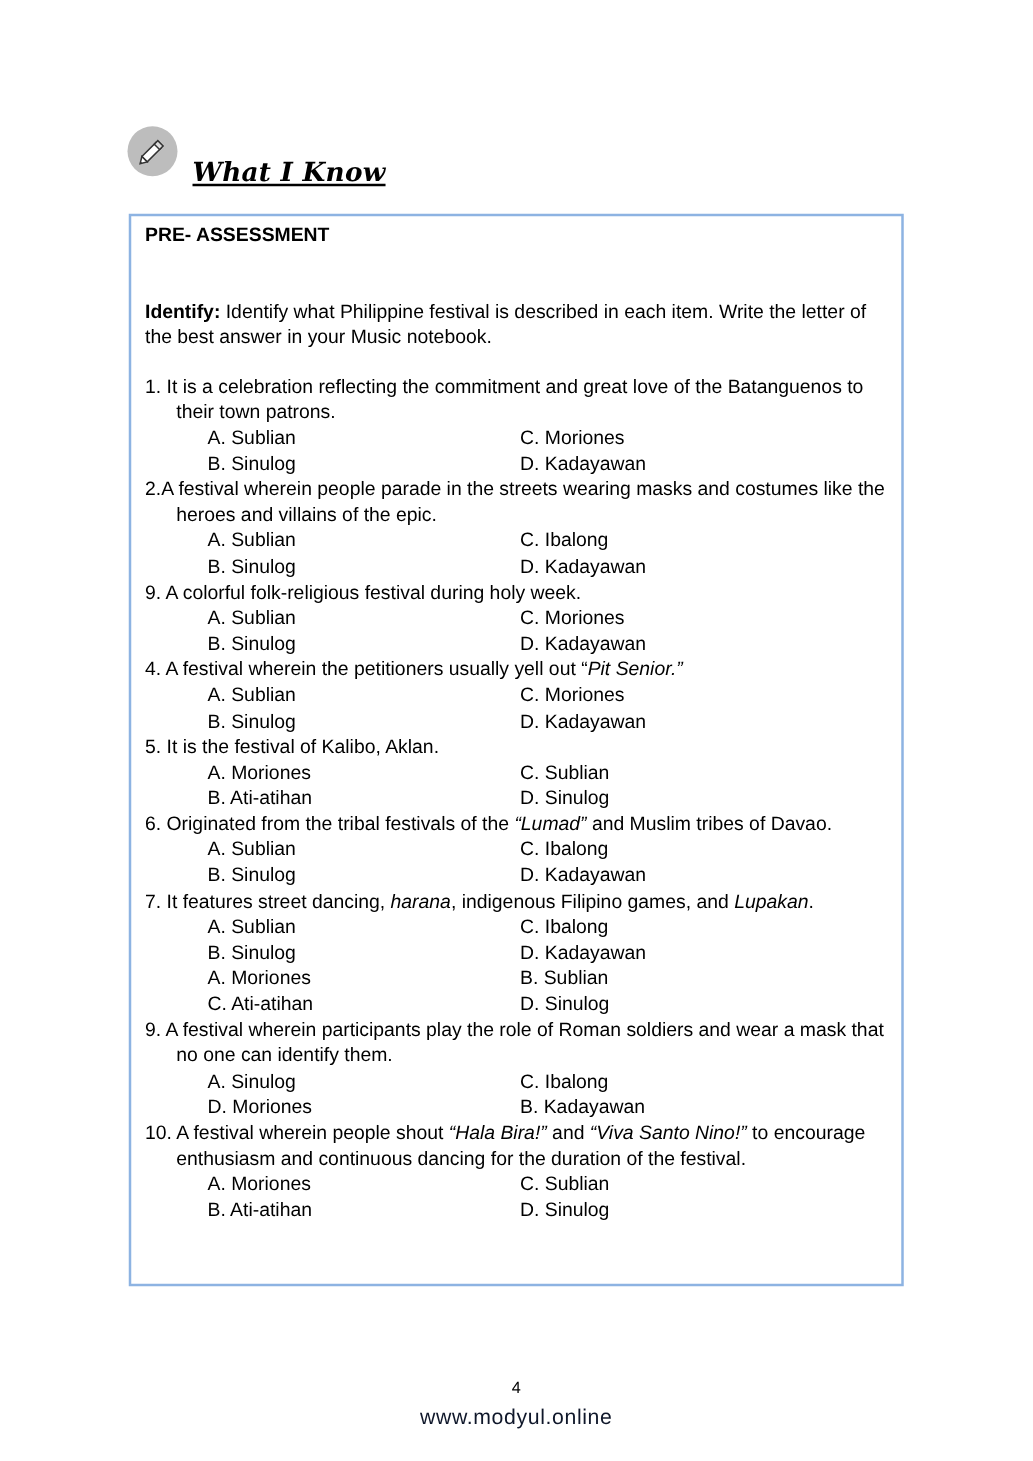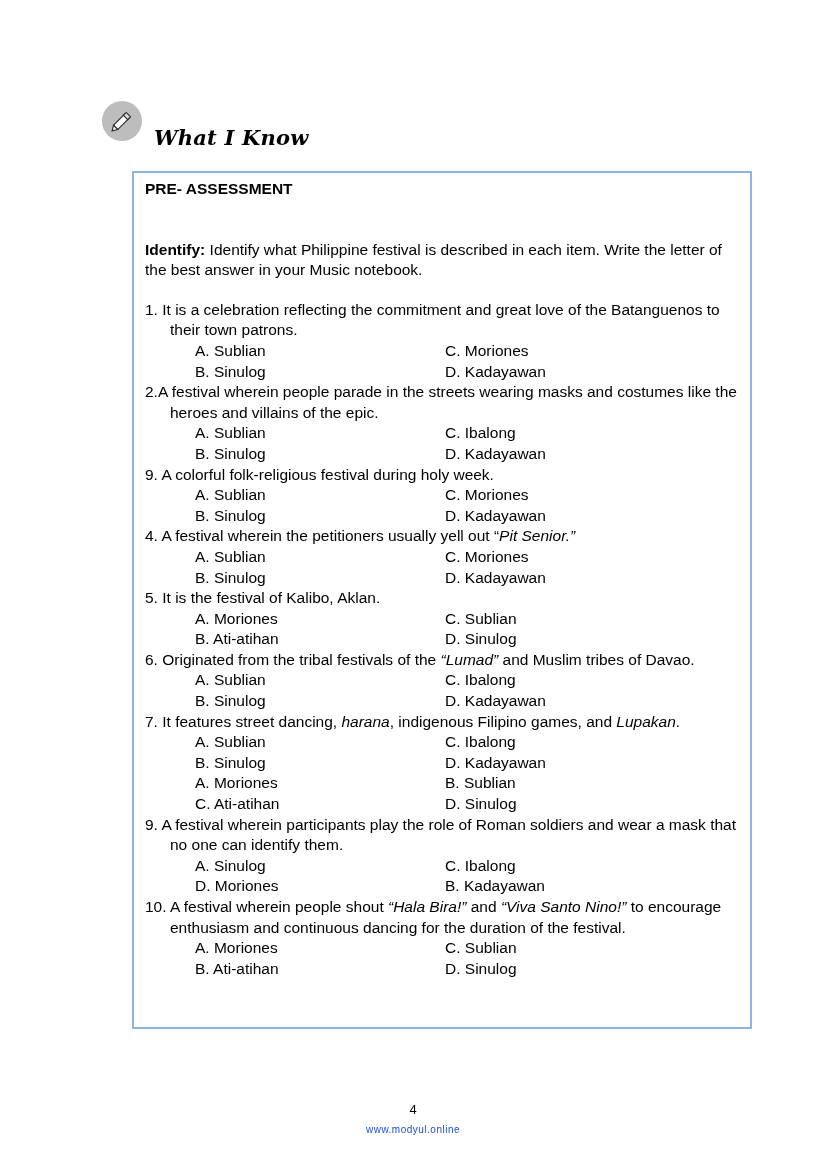--- a/index.html
+++ b/index.html
@@ -4,35 +4,35 @@
 <style>
   html, body { margin: 0; padding: 0; background: #ffffff; }
   body { width: 826px; height: 1169px; position: relative; overflow: hidden;
          font-family: "Liberation Sans", sans-serif; color: #000; }
   .header { position: absolute; left: 102px; top: 101px; height: 50px; }
   .icon-circle { position: absolute; left: 0; top: 0; width: 40px; height: 40px;
                  border-radius: 50%; background: #bdbdbd; }
   .icon-circle svg { position: absolute; left: 6px; top: 6px; }
   .title { position: absolute; left: 52px; top: 24px; white-space: nowrap;
            font-family: "DejaVu Serif", serif; font-weight: bold; font-style: italic;
-           font-size: 21px; letter-spacing: 0.2px; }
+           font-size: 21px; letter-spacing: 0.2px; text-decoration: underline; }
   .box { position: absolute; left: 103px; top: 171px; width: 620px; height: 858px;
-         border: 2px solid #8db3e2; box-sizing: border-box; margin-left: 29px; }
+         border: 2px solid #8db3e2; box-sizing: border-box; }
   .box-inner { position: absolute; left: 11px; top: 6px; right: 10px; font-size: 15.5px; line-height: 20.6px; }
   .heading { font-weight: bold; margin-top: 0; }
   .direction { margin-top: 40px; }
   .direction b { font-weight: bold; }
   .questions { margin-top: 19px; }
   .q-stem { padding-left: 25px; text-indent: -25px; }
   .opts { display: grid; grid-template-columns: 250px 250px; padding-left: 50px; }
   .opt { white-space: nowrap; }
   .page-num { position: absolute; top: 1102px; left: 0; width: 826px; text-align: center;
               font-size: 13px; }
   .watermark { position: absolute; top: 1124px; left: 0; width: 826px; text-align: center;
-               font-size: 10px; color: #1d4ed8; letter-spacing: 0.5px; }
+               font-size: 17px; color: #0f172a; letter-spacing: 0.5px; }
 </style>
 </head>
 <body>
 
 <div class="header">
   <div class="icon-circle">
     <svg width="28" height="28" viewBox="0 0 28 28">
       <g transform="rotate(-45 14 14)">
         <rect x="5" y="11" width="16" height="6" fill="#ffffff" stroke="#333" stroke-width="1.2"></rect>
         <rect x="19" y="11" width="4" height="6" fill="#ddd" stroke="#333" stroke-width="1.2"></rect>

